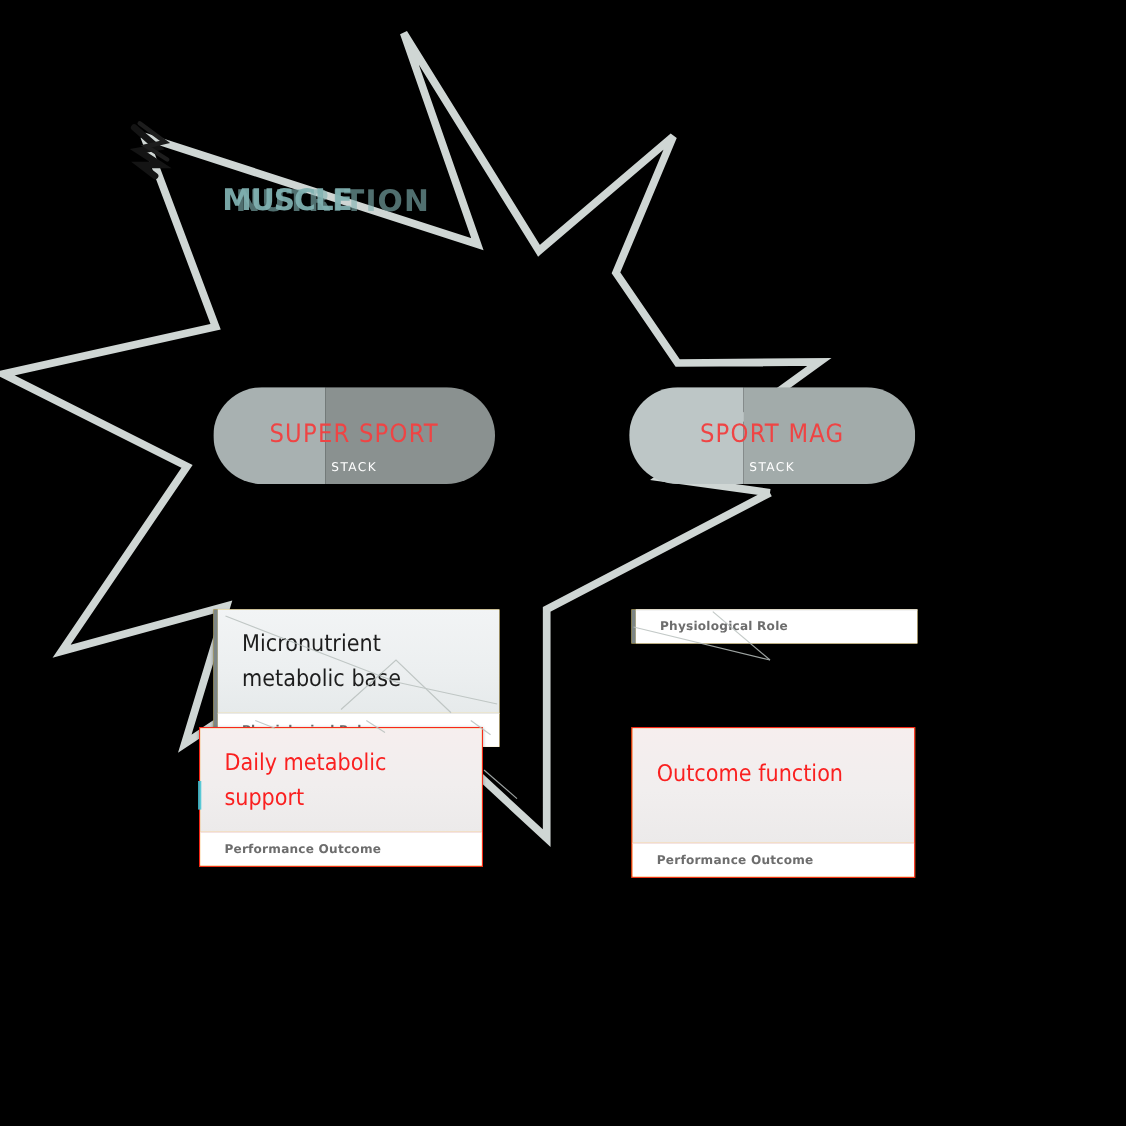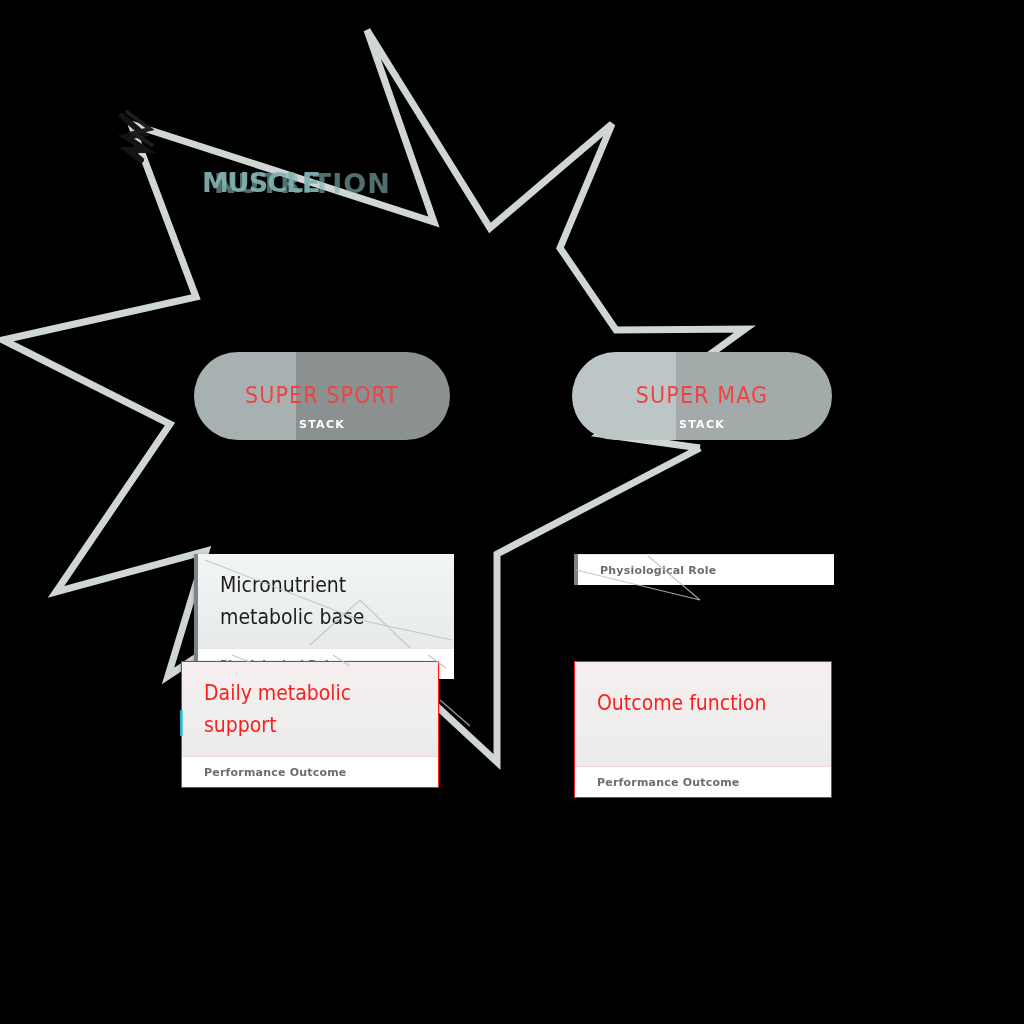--- a/index.html
+++ b/index.html
@@ -88,21 +88,21 @@
     font-weight: 400;
   }
   .pill-tag {
     position: absolute;
     left: 0; right: 0;
     bottom: 9px;
     text-align: center;
     color: #ffffff;
     font-family: "DejaVu Sans", sans-serif;
     font-size: 11px;
-    font-weight: 700;
+    font-weight: 400;
     letter-spacing: 1.3px;
   }
 
   #pill-super-sport { left: 194px; top: 352px; width: 256px; }
   #pill-super-mag   { left: 572px; top: 352px; width: 260px; }
 
   
   .card {
     position: absolute;
     width: 256px;
@@ -225,21 +225,21 @@
   <div class="pill sport" id="pill-super-sport">
     <div class="pill-half-left"></div>
     <div class="pill-half-right"></div>
     <div class="pill-name">SUPER SPORT</div>
     <div class="pill-tag">STACK</div>
   </div>
 
   <div class="pill mag" id="pill-super-mag">
     <div class="pill-half-left"></div>
     <div class="pill-half-right"></div>
-    <div class="pill-name">SUPER MAG</div>
+    <div class="pill-name">SPORT MAG</div>
     <div class="pill-tag">STACK</div>
   </div>
 
   <div class="card role" id="card-micronutrient">
     <div class="card-body">
       <div class="card-title">Micronutrient metabolic base</div>
     </div>
     <div class="card-footer">
       <span class="card-label">Physiological Role</span>
     </div>

